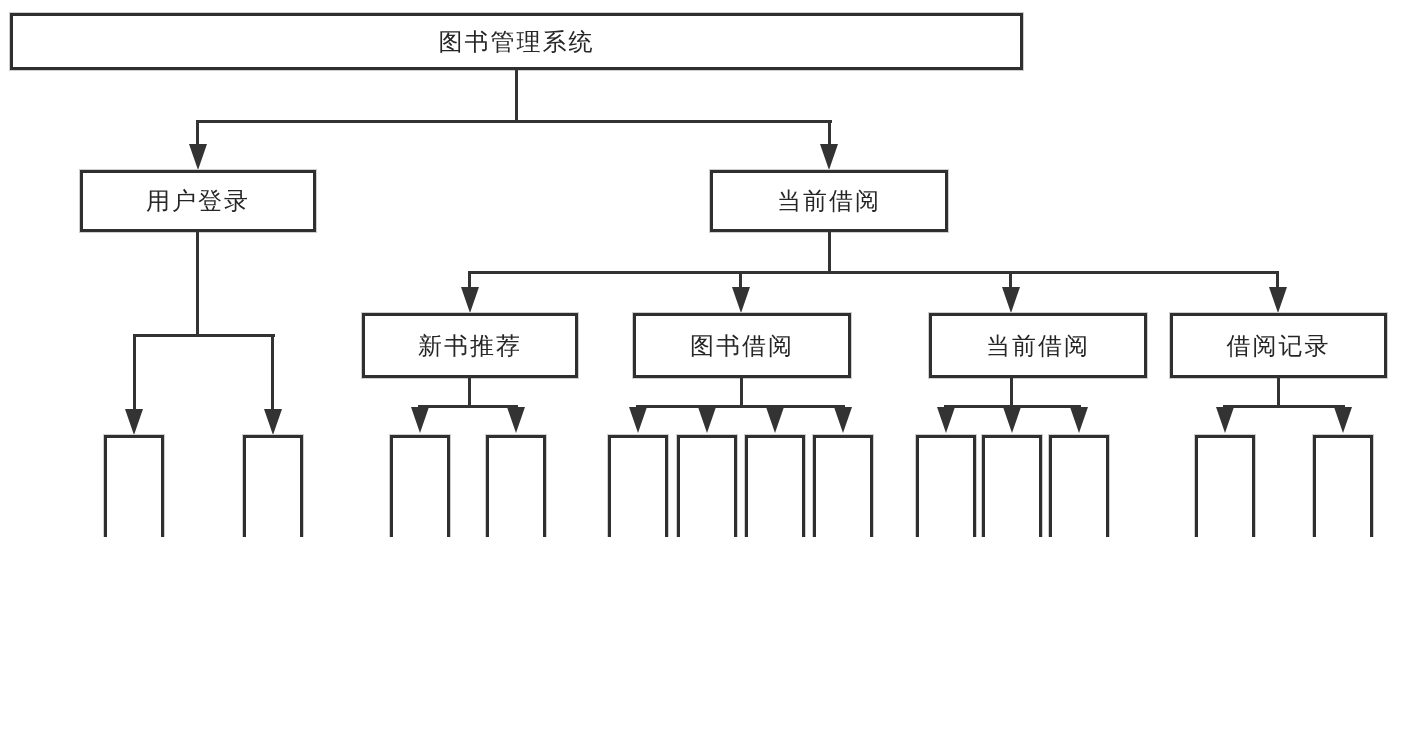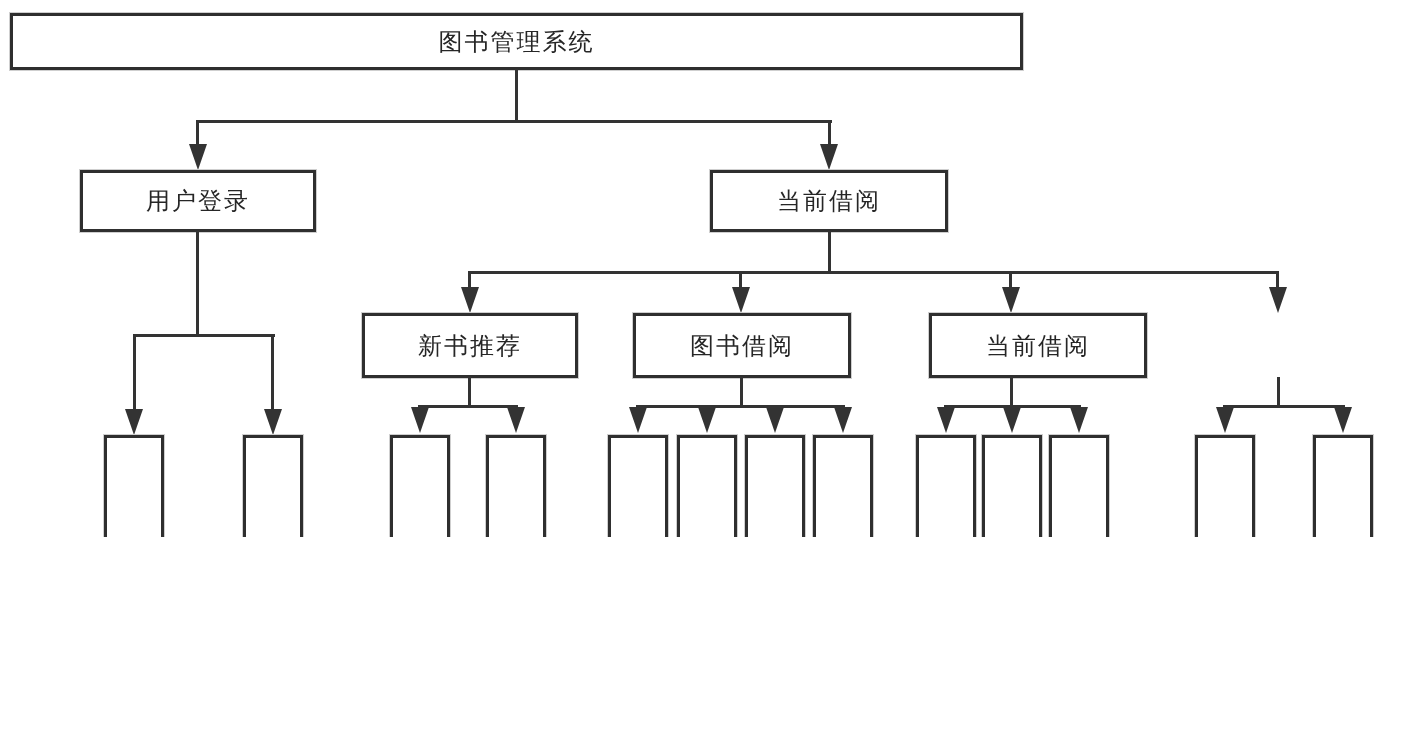--- a/index.html
+++ b/index.html
@@ -97,20 +97,21 @@
   <div class="vline" style="left:739px; top:271px; height:18px;"></div>
   <div class="arrow" style="left:732px; top:287px;"></div>
   <div class="vline" style="left:1009px; top:271px; height:18px;"></div>
   <div class="arrow" style="left:1002px; top:287px;"></div>
   <div class="vline" style="left:1276px; top:271px; height:18px;"></div>
   <div class="arrow" style="left:1269px; top:287px;"></div>
 
   <div class="box" style="left:633px; top:313px; width:218px; height:65px;">图书借阅</div>
   <div class="box" style="left:362px; top:313px; width:216px; height:65px;">新书推荐</div>
   <div class="box" style="left:903px; top:313px; width:218px; height:65px;margin-left:26px;">当前借阅</div>
+  <div class="box" style="left:1170px; top:313px; width:217px; height:65px;">借阅记录</div>
 
   <div class="vline" style="left:468px; top:377px; height:30px;"></div>
   <div class="hline" style="left:418px; top:405px; width:100px;"></div>
   <div class="arrow" style="left:411px; top:407px;"></div>
   <div class="arrow" style="left:507px; top:407px;"></div>
 
   <div class="vline" style="left:740px; top:377px; height:30px;"></div>
   <div class="hline" style="left:636px; top:405px; width:209px;"></div>
   <div class="arrow" style="left:629px; top:407px;"></div>
   <div class="arrow" style="left:698px; top:407px;"></div>

